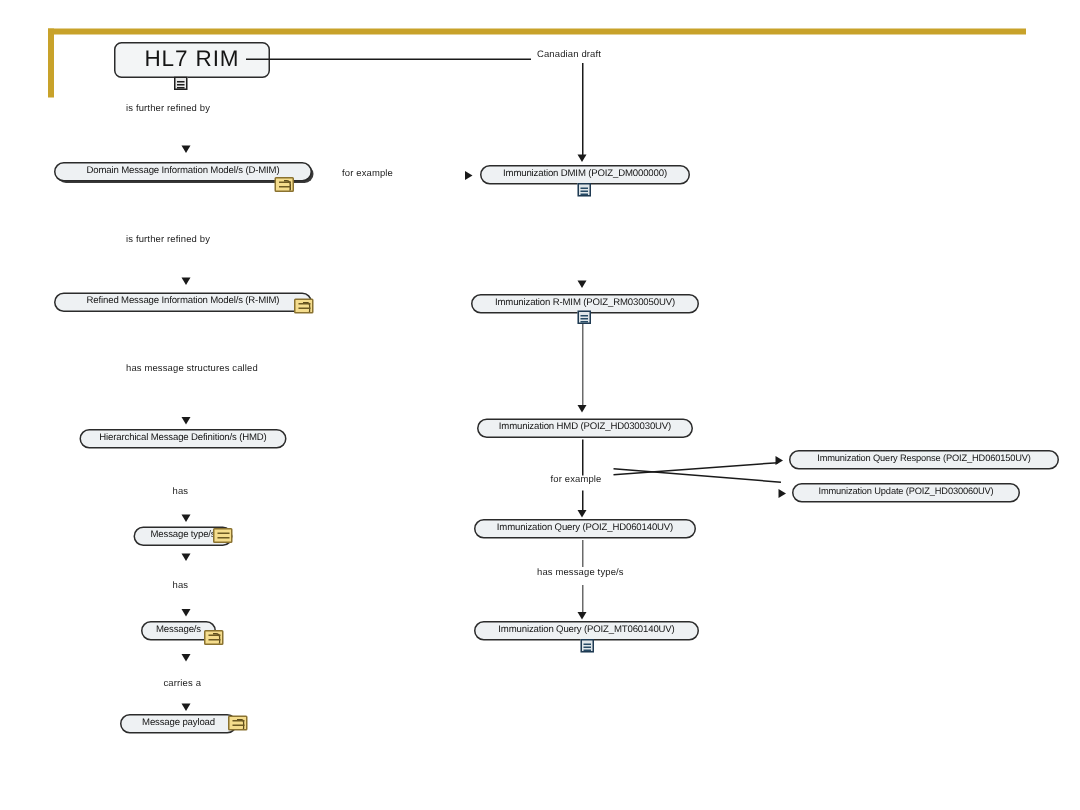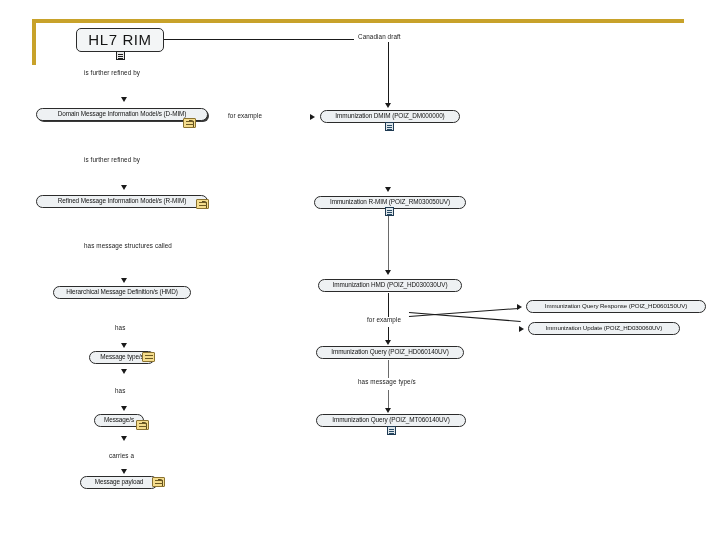--- a/index.html
+++ b/index.html
@@ -153,21 +153,21 @@
   }
 </style>
 </head>
 <body>
 
 <div id="slide">
 
   <div class="gold-top"></div>
   <div class="gold-left"></div>
 
-  <div class="node title" style="left:76px;top:28px;width:88px;">HL7 RIM</div>
+  <div class="node title" style="left:76px;top:28px;width:104px;">HL7 RIM</div>
   <div class="docicon hour" style="left:116px;top:51px;"></div>
 
   <div class="hline" style="left:164px;top:39px;width:190px;"></div>
   <div class="edge-label" style="left:358px;top:33px;">Canadian draft</div>
 
   <div class="vline" style="left:388px;top:42px;height:64px;"></div>
   <div class="arrow-down" style="left:384.5px;top:103px;"></div>
 
   <div class="edge-label" style="left:84px;top:69px;">is further refined by</div>
   <div class="arrow-down" style="left:121px;top:97px;"></div>

